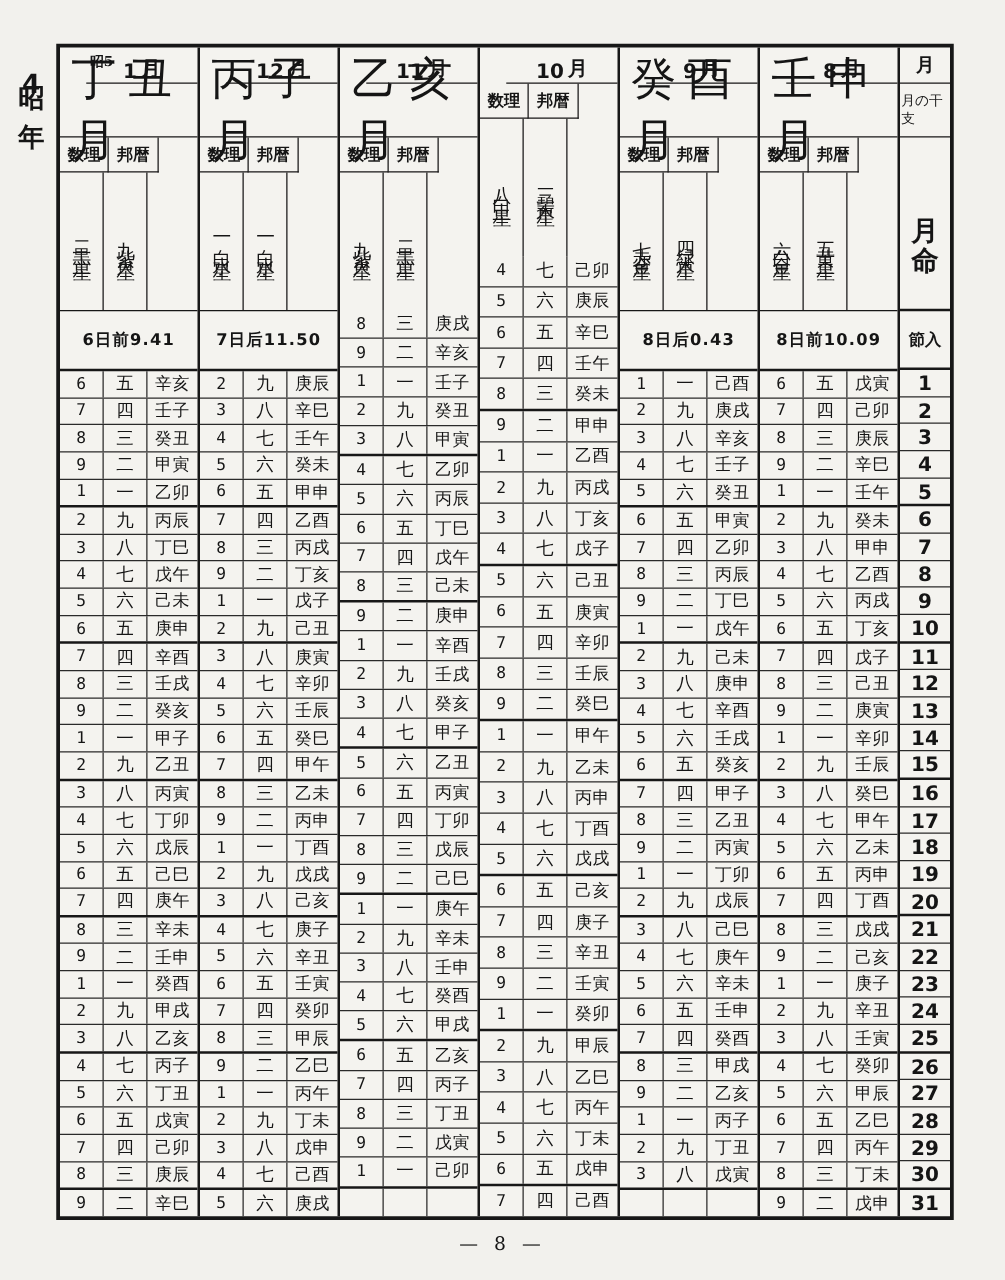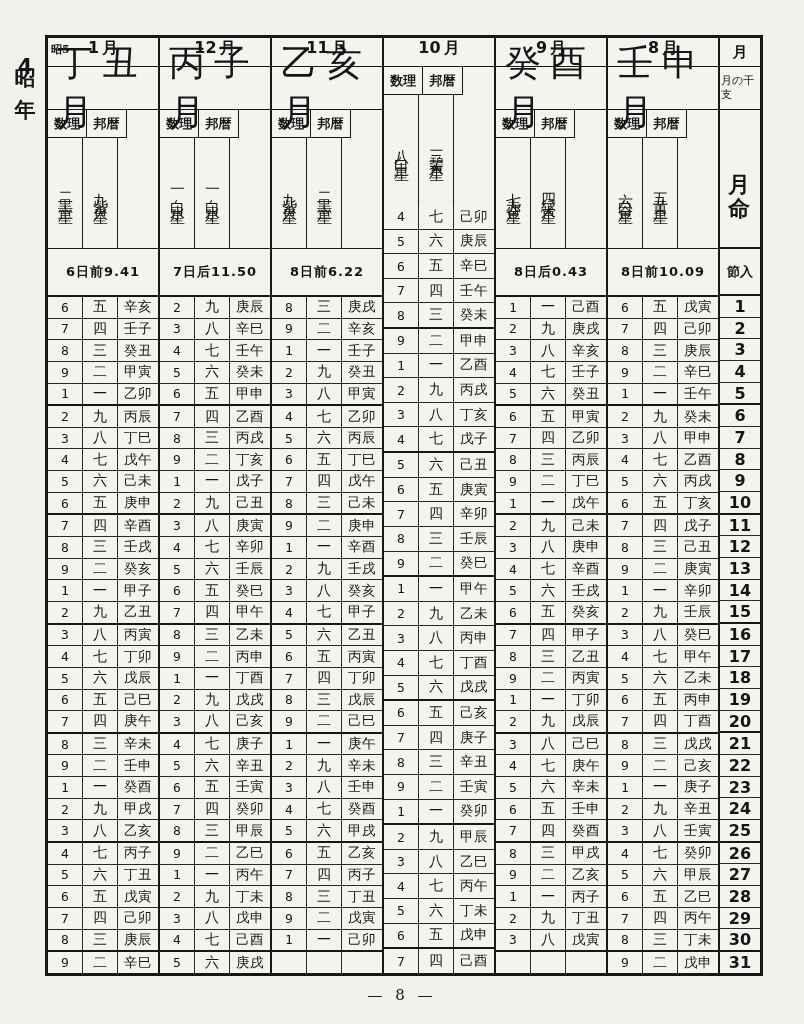--- a/index.html
+++ b/index.html
@@ -28,22 +28,22 @@
     width:718px;height:941px;
     border:3px solid #171717;
     display:flex;
     background:#f4f3ef;
   }
   .mcol{width:112px;border-right:2px solid #171717;display:flex;flex-direction:column;}
   .dcol{flex:1;display:flex;flex-direction:column;}
 
   
   .hdr1{height:29px;border-bottom:1px solid #171717;position:relative;
-        display:flex;align-items:flex-start;justify-content:center;gap:3px;
-        font-family:"DejaVu Sans","Liberation Sans",sans-serif;font-weight:bold;font-size:16px;}
+        display:flex;align-items:flex-end;justify-content:center;gap:3px;
+        font-family:"DejaVu Sans","Liberation Sans",sans-serif;font-weight:bold;font-size:16px;margin-left:21px;}
   .era-note{position:absolute;left:3px;top:4px;font-size:11px;font-weight:bold;
         font-family:"DejaVu Serif","Liberation Serif",serif;}
   .hdr2{height:43px;border-bottom:1px solid #171717;
         display:flex;align-items:center;justify-content:center;
         font-size:36px;font-weight:normal;letter-spacing:9px;padding-left:9px;}
   .hdr3{height:28px;display:flex;}
   .h3c{width:50px;border-right:1px solid #171717;border-bottom:1px solid #171717;
        display:flex;align-items:center;justify-content:center;font-size:13px;font-weight:bold;}
   .h3c.blank{width:40px;border-right:none;border-bottom:none;}
   .stars{height:110px;display:flex;}
@@ -462,21 +462,20 @@
         </div>
         <div class="stars">
           <div class="stc">
             <span>九紫火星</span>
           </div>
           <div class="stc">
             <span>二黒土星</span>
           </div>
           <div class="stc blank"></div>
         </div>
-        <div class="setsu">8日前6.22</div>
         <div class="dbody">
           <div class="drow first">
             <div class="dc n">8</div>
             <div class="dc k">三</div>
             <div class="dc g">庚戌</div>
           </div>
           <div class="drow">
             <div class="dc n">9</div>
             <div class="dc k">二</div>
             <div class="dc g">辛亥</div>

